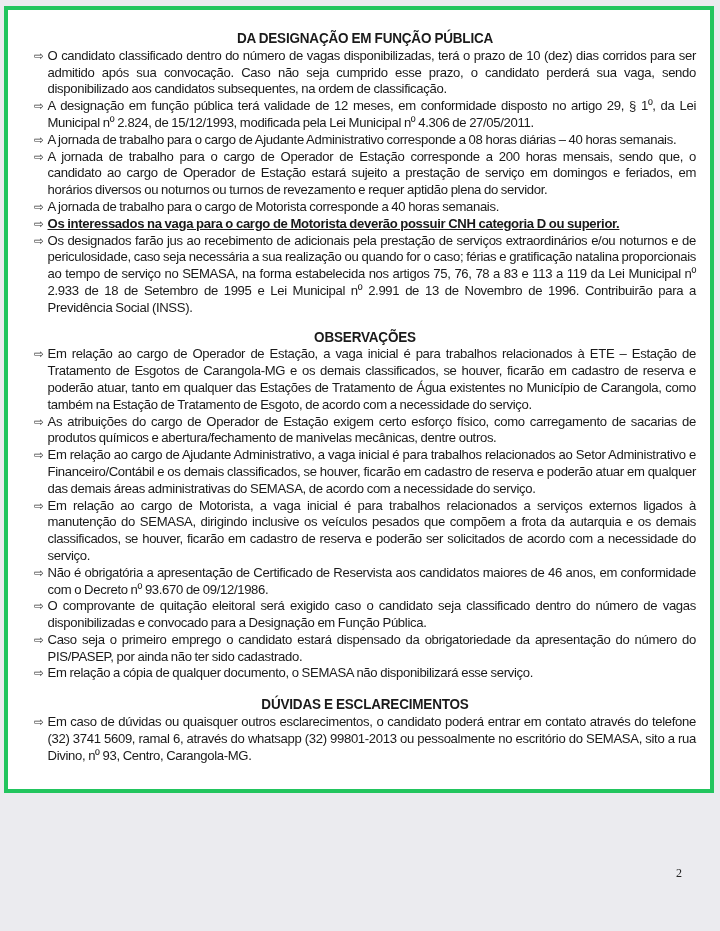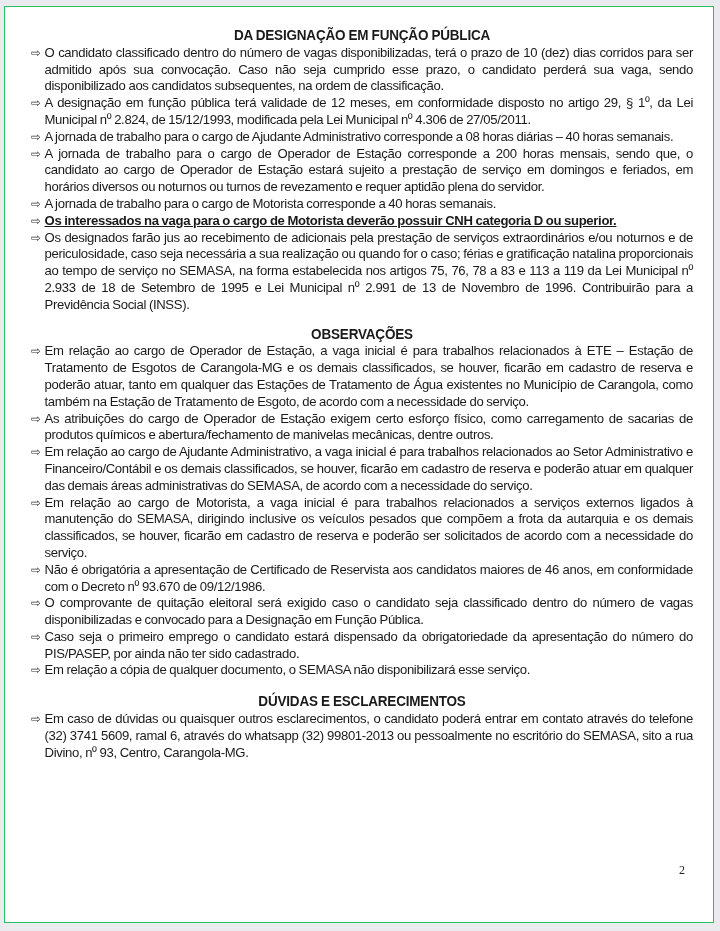--- a/index.html
+++ b/index.html
@@ -5,23 +5,23 @@
   html, body { margin: 0; padding: 0; }
   body {
     width: 720px; height: 931px;
     background: #ebebef;
     position: relative;
     overflow: hidden;
   }
   .page {
     position: absolute;
     left: 4px; top: 6px;
-    width: 710px; height: 917px;
+    width: 710px; height: 787px;
     background: #ffffff;
-    border: 1px solid #22c55e;
+    border: 4px solid #22c55e;
     box-sizing: border-box;
     text-decoration: underline;
   }
   .content {
     position: absolute;
     left: 26px; top: 20px;
     width: 662px;
     font-family: "Liberation Sans", sans-serif;
     font-size: 13.6px;
     line-height: 16.8px;

